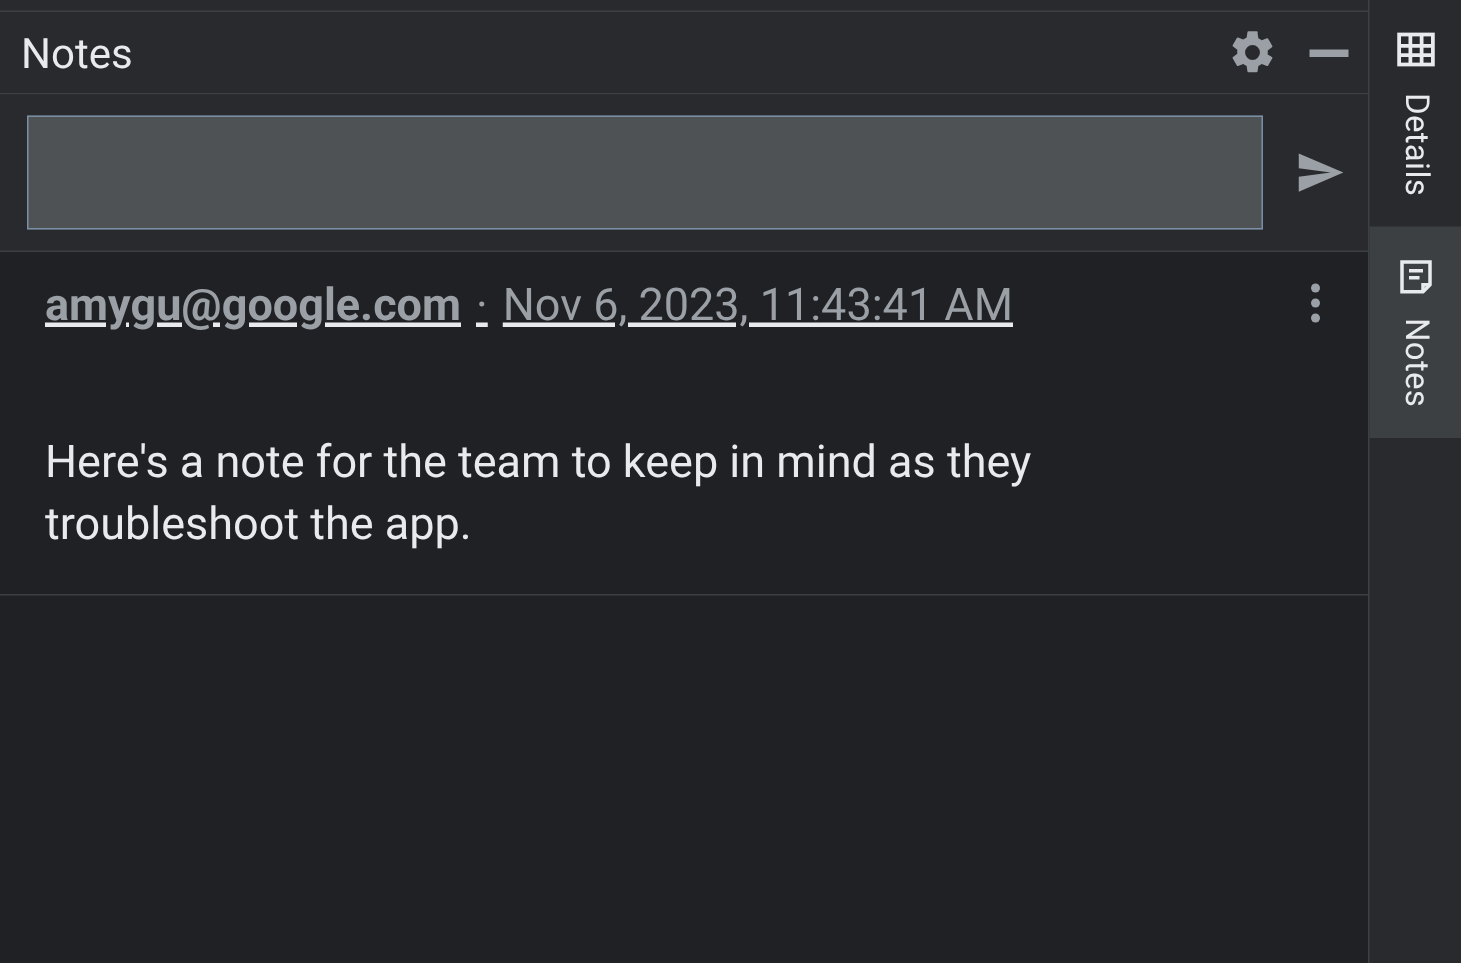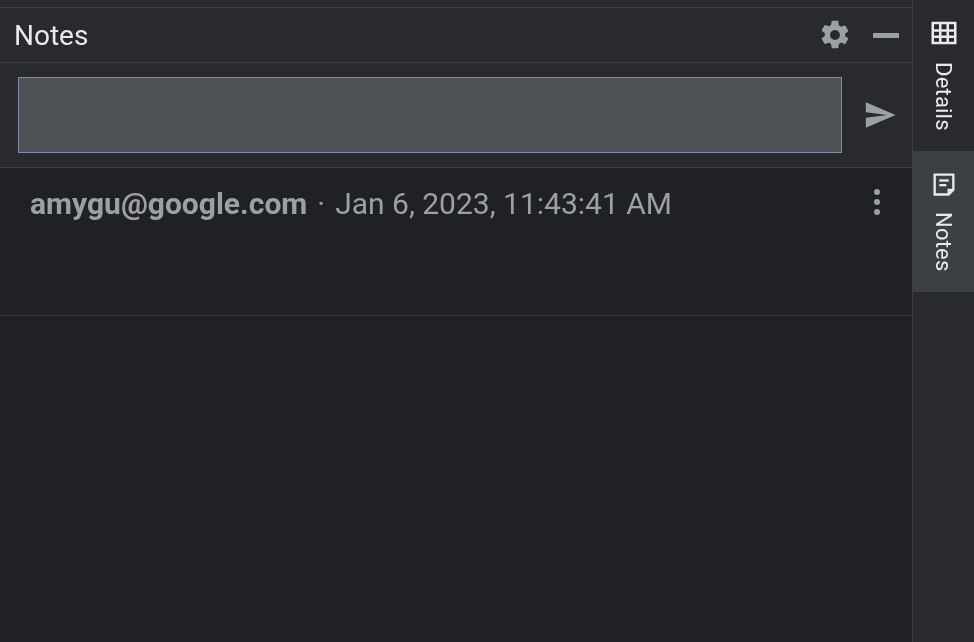--- a/index.html
+++ b/index.html
@@ -88,20 +88,21 @@
     justify-content: center;
   }
   .note-entry {
     padding: 18px 20px 26px 30px;
     border-bottom: 1px solid #3c4043;
   }
   .note-meta {
     display: flex;
     align-items: center;
     margin-bottom: 68px;
+    text-decoration: underline;
   }
   .note-author {
     font-size: 30px;
     font-weight: 700;
     color: #9aa0a6;
   }
   .note-sep {
     font-size: 30px;
     color: #9aa0a6;
     margin: 0 10px;
@@ -180,29 +181,30 @@
         <svg width="34" height="34" viewBox="0 0 24 24" fill="#9aa0a6">
           <path d="M2 21l21-9L2 3v7l15 2-15 2v7z"></path>
         </svg>
       </span>
     </div>
 
     <div class="note-entry">
       <div class="note-meta">
         <span class="note-author">amygu@google.com</span>
         <span class="note-sep">·</span>
-        <span class="note-date">Jan 6, 2023, 11:43:41 AM</span>
+        <span class="note-date">Nov 6, 2023, 11:43:41 AM</span>
         <span class="note-more">
           <svg width="10" height="30" viewBox="0 0 6 24" fill="#9aa0a6">
             <circle cx="3" cy="4" r="2.4"></circle>
             <circle cx="3" cy="12" r="2.4"></circle>
             <circle cx="3" cy="20" r="2.4"></circle>
           </svg>
         </span>
       </div>
+      <div class="note-body">Here's a note for the team to keep in mind as they troubleshoot the app.</div>
     </div>
 
   </div>
 
   <div class="sidebar">
     <div class="sidebar-tab">
       <span class="sidebar-icon">
         <svg width="30" height="30" viewBox="0 0 24 24" fill="none" stroke="#e8eaed" stroke-width="2">
           <rect x="3" y="4" width="18" height="16"></rect>
           <line x1="3" y1="10" x2="21" y2="10"></line>

